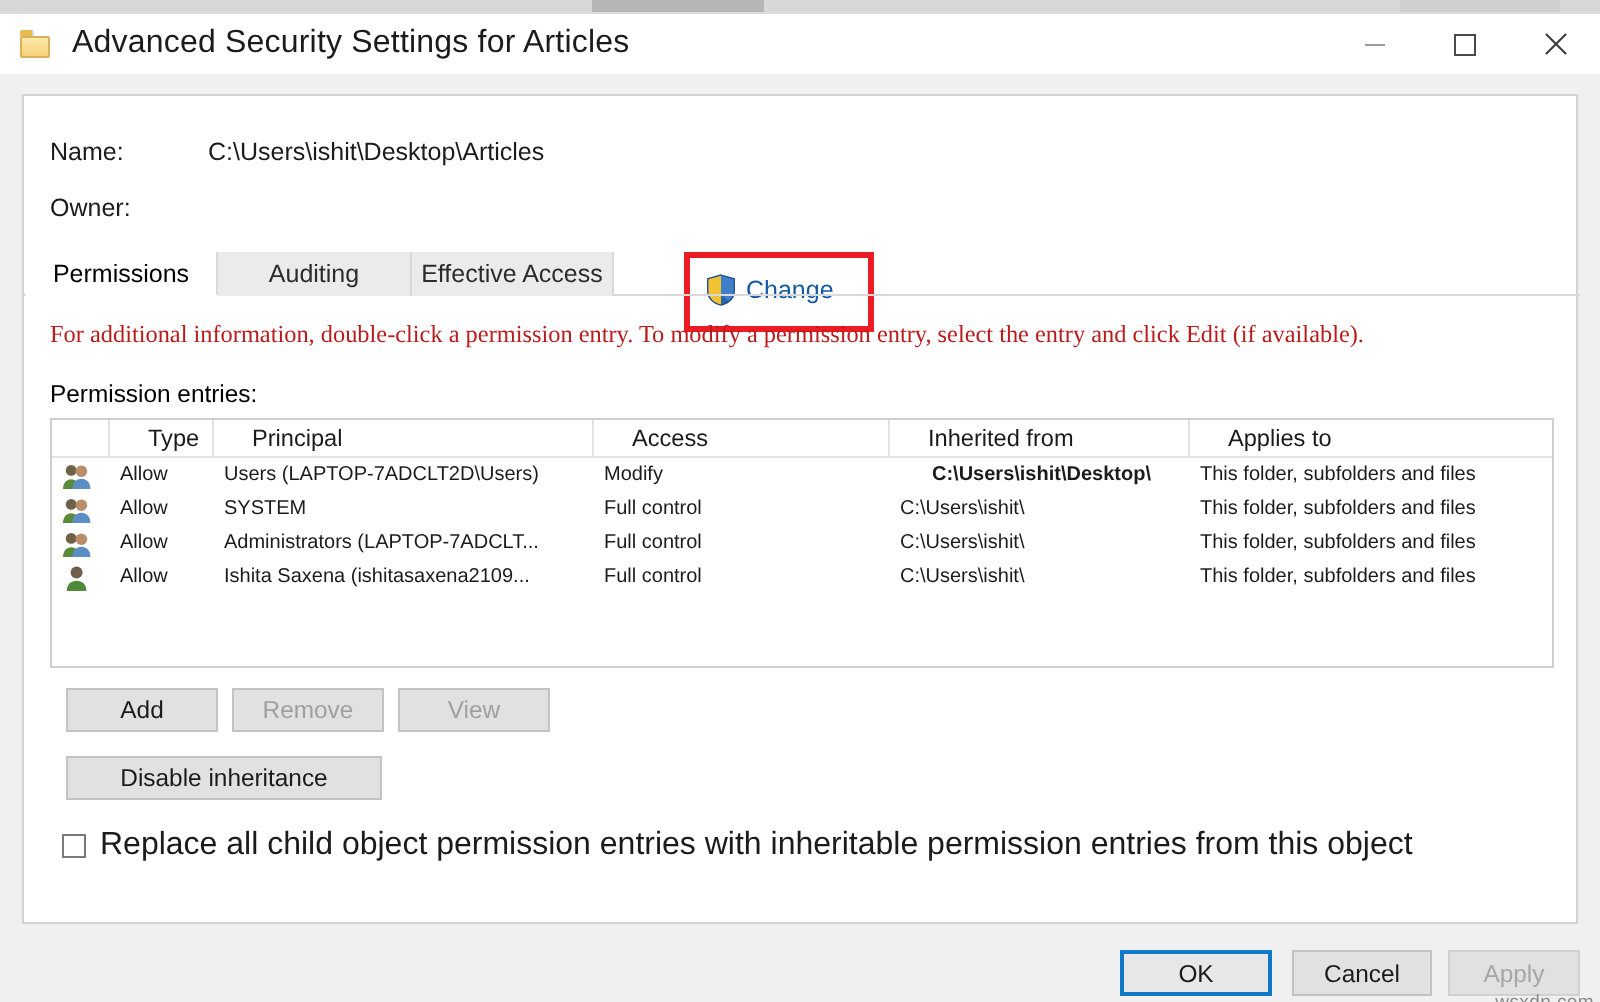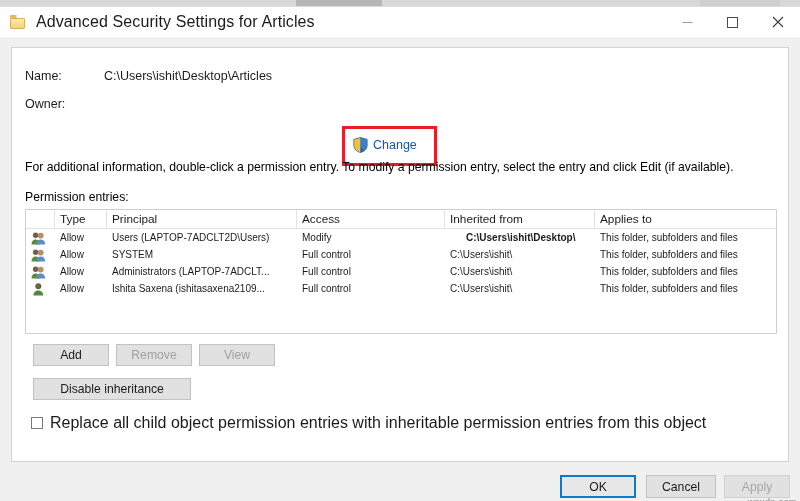--- a/index.html
+++ b/index.html
@@ -164,22 +164,23 @@
   }
   .tab-permissions { left: 1px;   width: 96px; }
   .tab-auditing    { left: 97px;  width: 97px; }
   .tab-effective   { left: 194px; width: 101px; }
 
   
   .info-text {
     position: absolute;
     left: 13px; top: 112px;
     font-size: 12.2px;
-    color: #000000;
-    white-space: nowrap;
+    color: #b91c1c;
+    white-space: nowrap;
+    font-family: Liberation Serif, serif;
   }
   .entries-label {
     position: absolute;
     left: 13px; top: 142px;
     font-size: 12.2px;
     color: #000000;
   }
 
   
   .listview {
@@ -196,21 +197,21 @@
     background: #ffffff;
     border-bottom: 1px solid #e3e3e3;
   }
   .lv-th {
     position: absolute;
     top: 0; height: 18px;
     display: flex; align-items: center;
     font-size: 11.8px;
     color: #1b1b1b;
     white-space: nowrap;
-    padding-left: 5px;
+    padding-left: 19px;
     border-left: 1px solid #e3e3e3;
     cursor: pointer;
   }
   .lv-th.first { border-left: none; }
 
   .lv-rows { position: relative; }
   .lv-row {
     position: relative;
     height: 17px;
   }
@@ -361,20 +362,32 @@
           <svg width="15" height="16" viewBox="0 0 15 16">
             <path d="M7.5 0.6 L14.1 2.4 L14.1 8.2 C14.1 11.9 11.3 14.4 7.5 15.5 C3.7 14.4 0.9 11.9 0.9 8.2 L0.9 2.4 Z" fill="#2f6fba" stroke="#1c4f8e" stroke-width="0.8"></path>
             <path d="M7.5 0.9 L7.5 15.3 C3.85 14.25 1.2 11.8 1.2 8.2 L1.2 2.6 Z" fill="#f2c230"></path>
             <path d="M7.5 0.9 L13.8 2.6 L13.8 8.2 C13.8 10.4 12.8 12.2 11.2 13.5 L7.5 9.8 Z" fill="#3f7fc9"></path>
             <path d="M7.5 9.9 L11.1 13.55 C10.1 14.35 8.9 14.95 7.5 15.3 Z" fill="#2b63a8"></path>
           </svg>
         </span>
         <span class="change-label">Change</span>
       </div>
 
+      <div class="tabstrip">
+        <div class="tab-underline"></div>
+        <div class="tab selected tab-permissions">
+          <span>Permissions</span>
+        </div>
+        <div class="tab tab-auditing">
+          <span>Auditing</span>
+        </div>
+        <div class="tab tab-effective">
+          <span>Effective Access</span>
+        </div>
+      </div>
 
       <div class="info-text">For additional information, double-click a permission entry. To modify a permission entry, select the entry and click Edit (if available).</div>
       <div class="entries-label">Permission entries:</div>
 
       <div class="listview">
 
         <div class="lv-header">
           <div class="lv-th first" style="left:0px;width:28px;"></div>
           <div class="lv-th" style="left:28px;width:52px;">Type</div>
           <div class="lv-th" style="left:80px;width:190px;">Principal</div>

